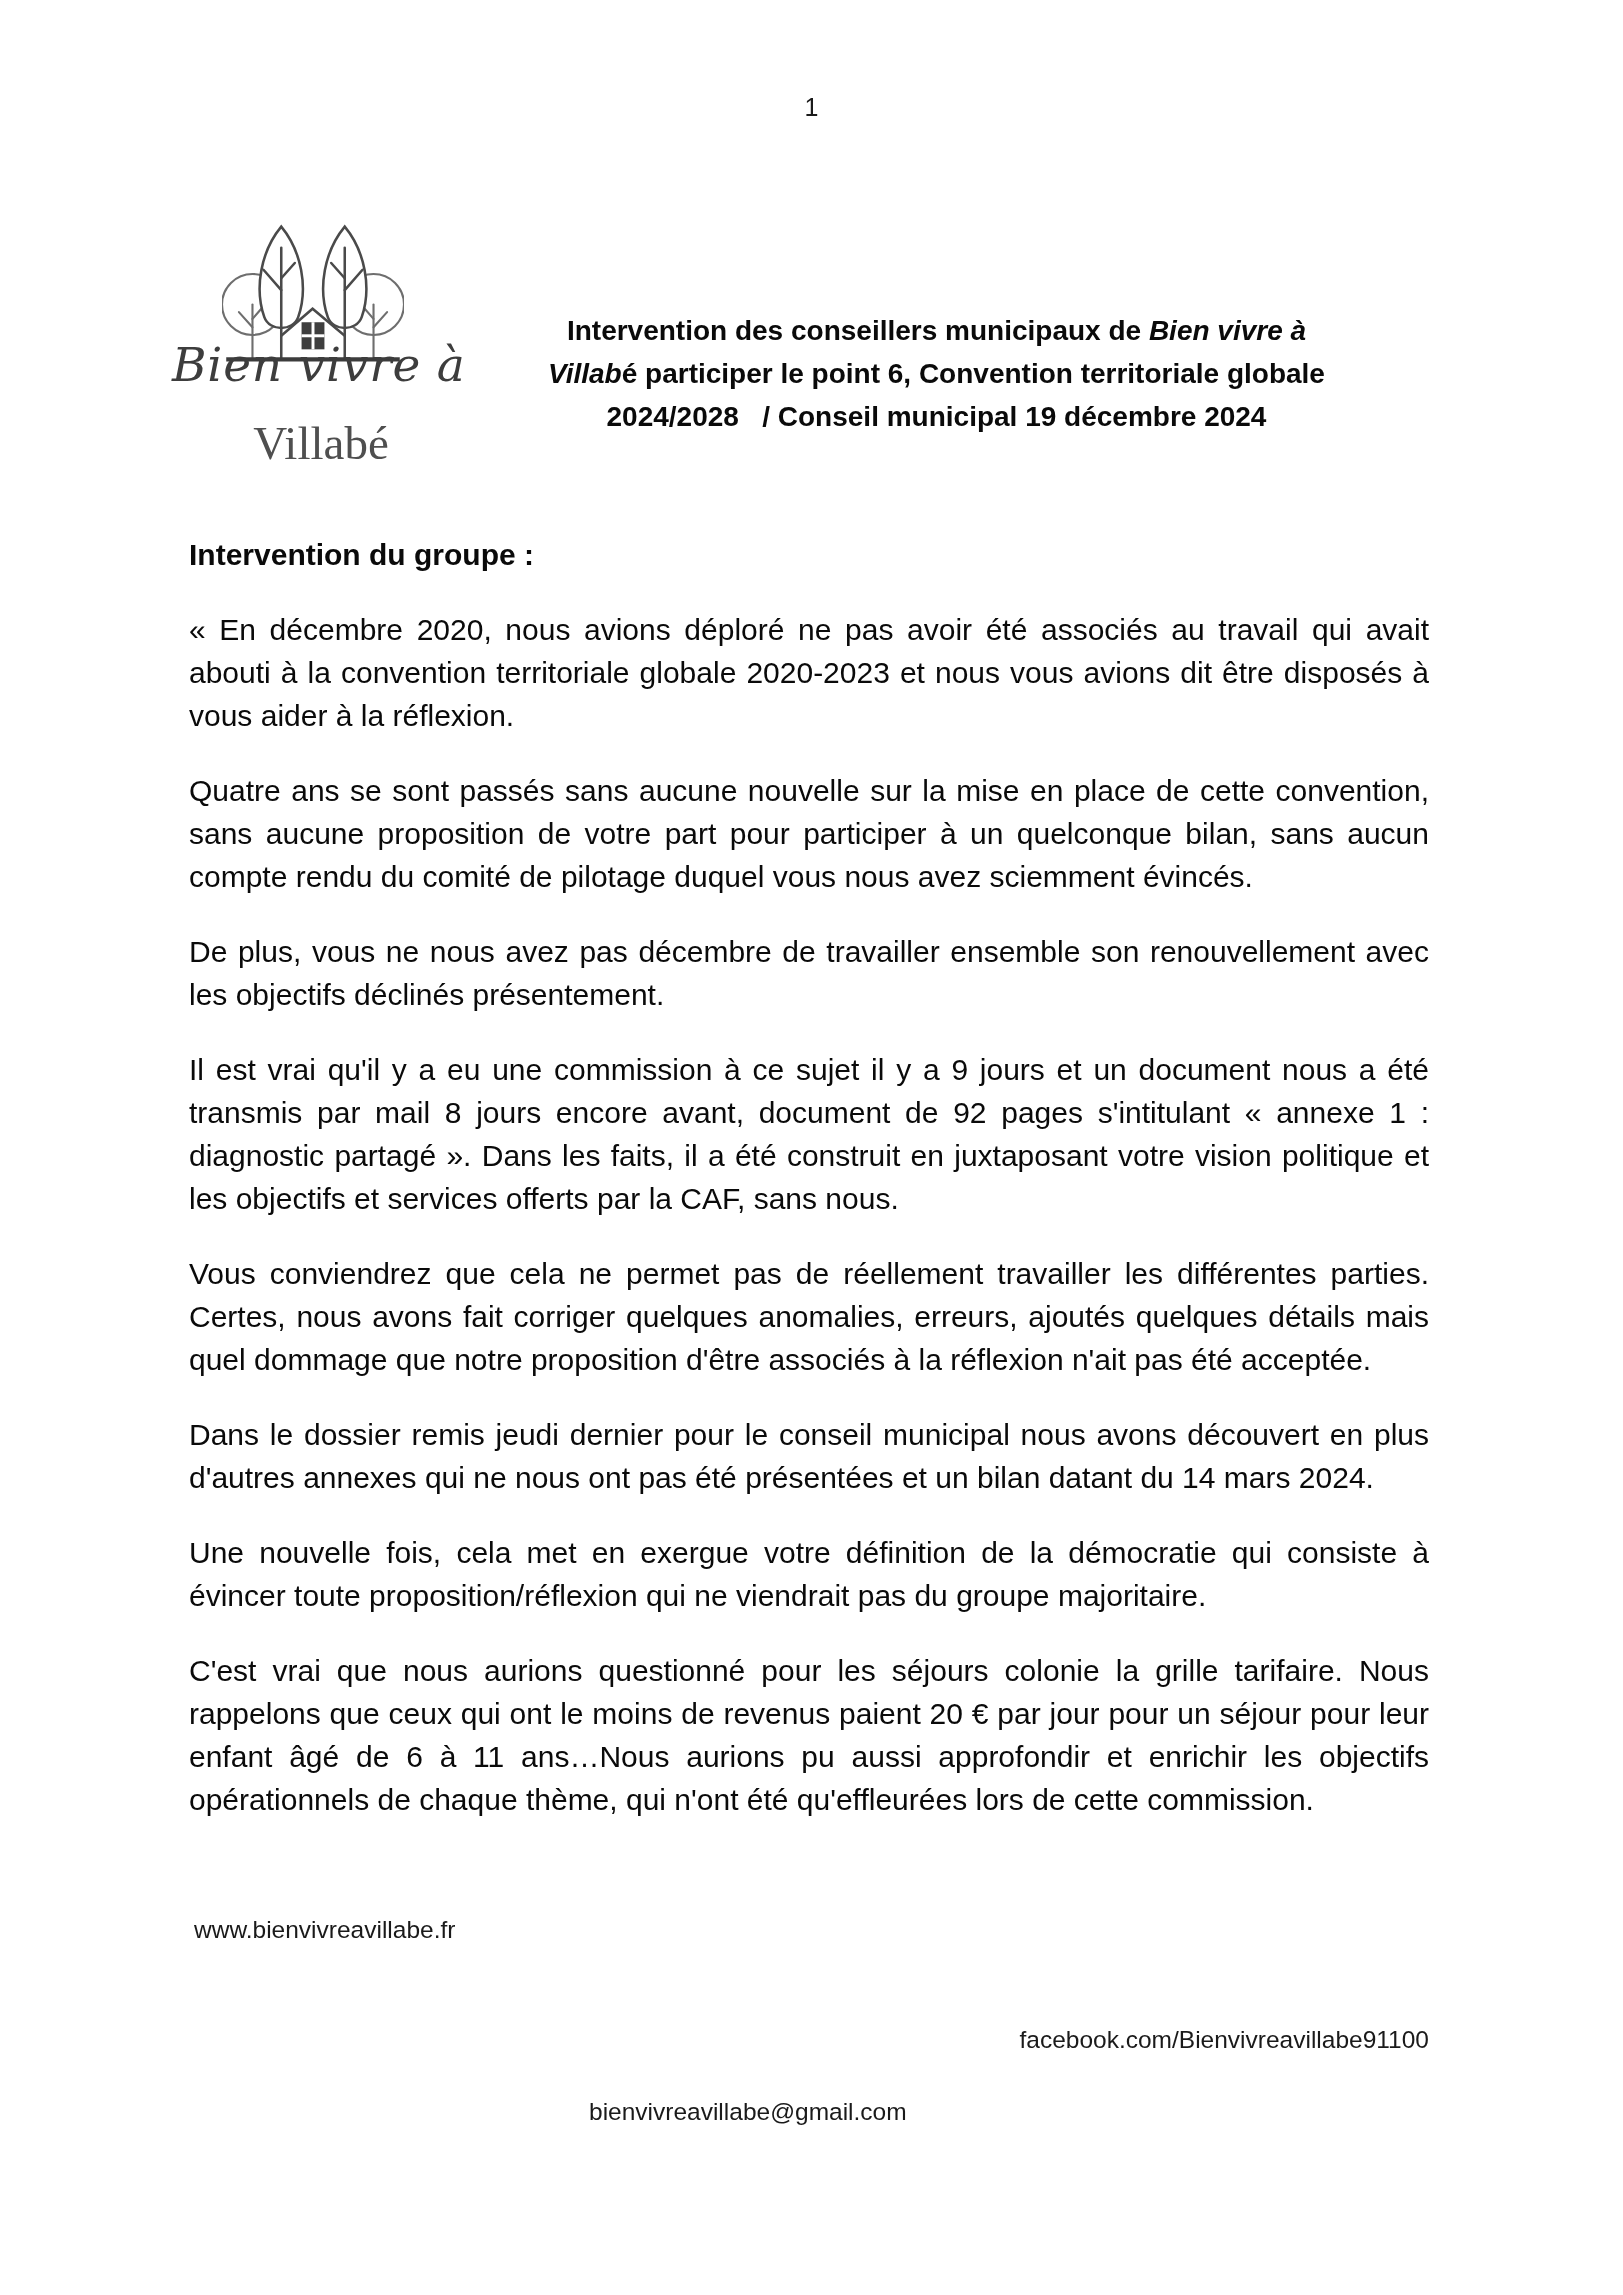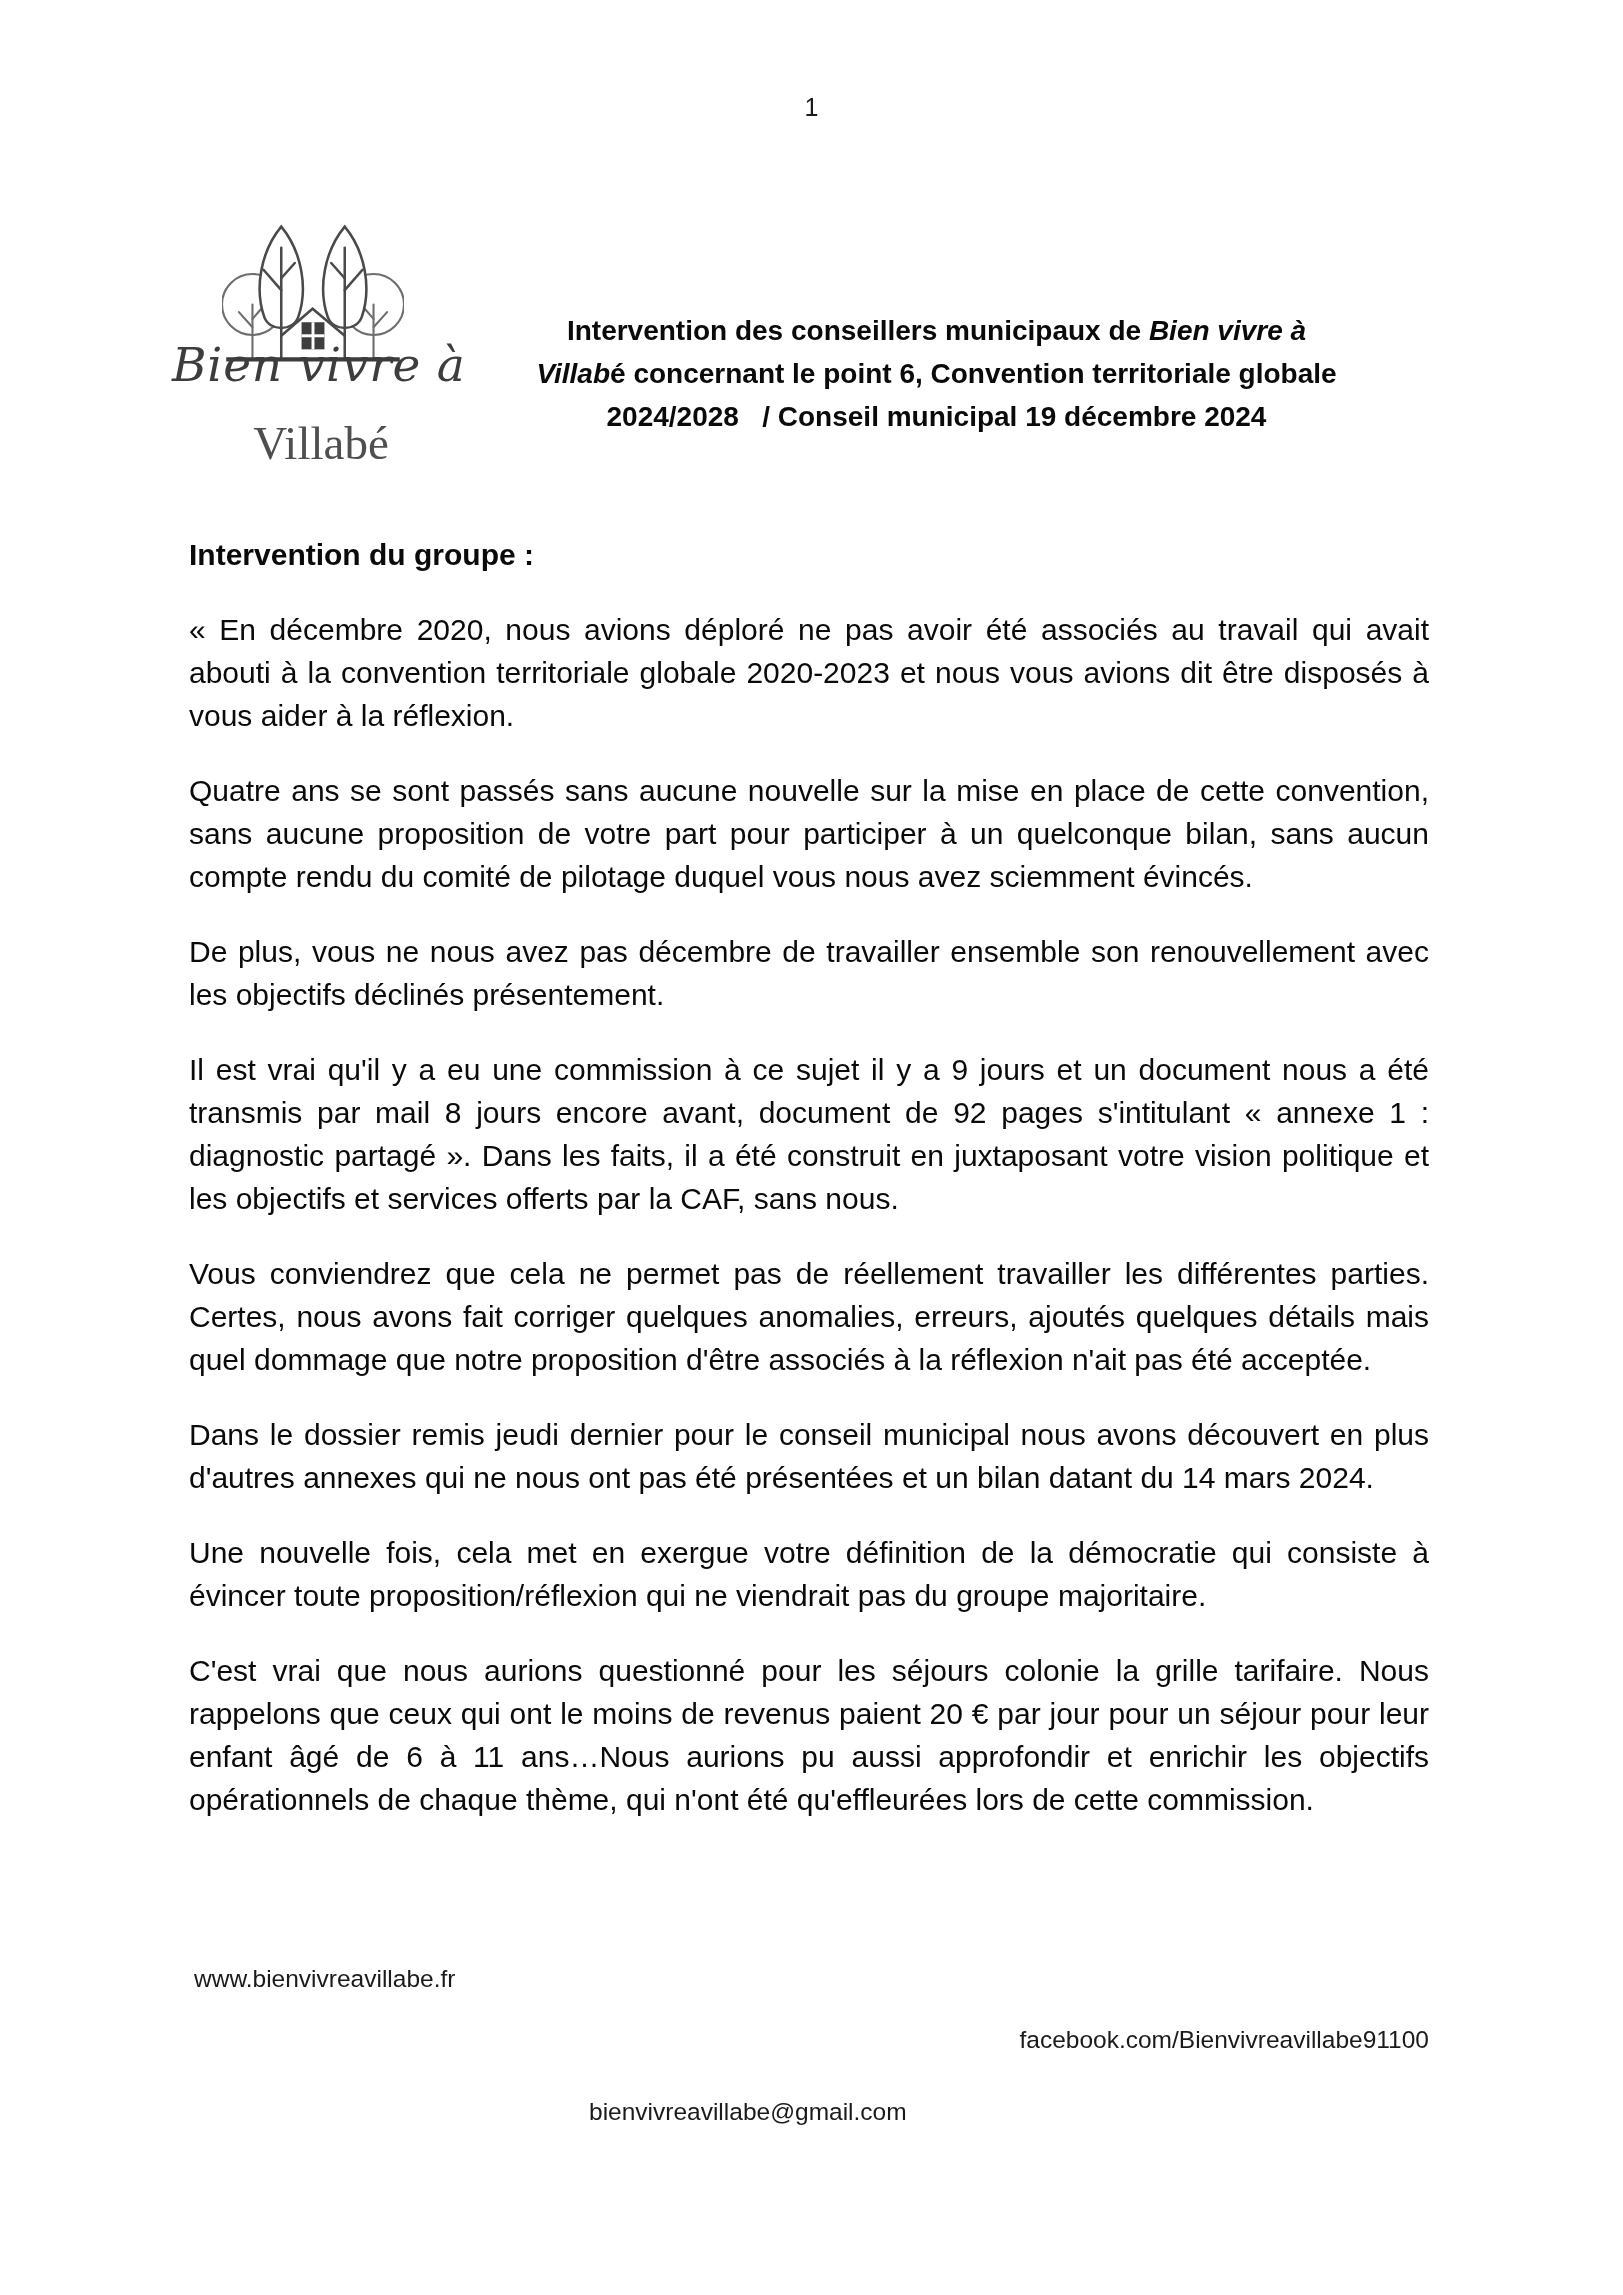--- a/index.html
+++ b/index.html
@@ -37,21 +37,21 @@
   .title-line{white-space:pre;}
   .title .it{font-style:italic;}
   
   .body{
     position:absolute;left:189px;top:533px;width:1240px;
     font-size:30px;line-height:43px;color:#0a0a0a;
   }
   .body .heading{margin:0 0 32px 0;font-weight:bold;font-size:30px;}
   .body p{margin:0 0 32px 0;text-align:justify;}
   
-  .footer-www{position:absolute;left:194px;top:1965px;font-size:24.5px;color:#1a1a1a;}
+  .footer-www{position:absolute;left:194px;top:1916px;font-size:24.5px;color:#1a1a1a;}
   .footer-fb{position:absolute;right:194px;top:2026px;font-size:24.5px;color:#1a1a1a;}
   .footer-email{position:absolute;left:577px;top:2098px;font-size:24.5px;color:#1a1a1a;margin-left:12px;}
   svg .stroke{fill:none;stroke:#4a4a4a;stroke-width:3;stroke-linecap:round;}
   svg .thin{fill:none;stroke:#6e6e6e;stroke-width:2.5;stroke-linecap:round;}
 </style>
 </head>
 <body>
 
 <div class="page">
 
@@ -82,21 +82,21 @@
     <line x1="107.5" y1="116" x2="107.5" y2="148" stroke="#ffffff" stroke-width="3.5"></line>
     <line x1="94" y1="132" x2="121" y2="132" stroke="#ffffff" stroke-width="3.5"></line>
 
     <line x1="5" y1="160" x2="210" y2="160" stroke="#3c3c3c" stroke-width="5"></line>
   </svg>
   <div class="logo-script">Bien vivre à</div>
   <div class="logo-name">Villabé</div>
 
   <div class="title">
     <div class="title-line"><span>Intervention des conseillers municipaux de </span><span class="it">Bien vivre à</span><span></span></div>
-    <div class="title-line"><span></span><span class="it">Villab</span><span>é concernant le point 6, Convention territoriale globale</span></div>
+    <div class="title-line"><span></span><span class="it">Villab</span><span>é participer le point 6, Convention territoriale globale</span></div>
     <div class="title-line"><span></span><span class="it"></span><span>2024/2028   / Conseil municipal 19 décembre 2024</span></div>
   </div>
 
   <div class="body">
     <div class="heading">Intervention du groupe :</div>
     <p>« En décembre 2020, nous avions déploré ne pas avoir été associés au travail qui avait abouti à la convention territoriale globale 2020-2023 et nous vous avions dit être disposés à vous aider à la réflexion.</p>
     <p>Quatre ans se sont passés sans aucune nouvelle sur la mise en place de cette convention, sans aucune proposition de votre part pour participer à un quelconque bilan, sans aucun compte rendu du comité de pilotage duquel vous nous avez sciemment évincés.</p>
     <p>De plus, vous ne nous avez pas décembre de travailler ensemble son renouvellement avec les objectifs déclinés présentement.</p>
     <p>Il est vrai qu'il y a eu une commission à ce sujet il y a 9 jours et un document nous a été transmis par mail 8 jours encore avant, document de 92 pages s'intitulant « annexe 1 : diagnostic partagé ». Dans les faits, il a été construit en juxtaposant votre vision politique et les objectifs et services offerts par la CAF, sans nous.</p>
     <p>Vous conviendrez que cela ne permet pas de réellement travailler les différentes parties. Certes, nous avons fait corriger quelques anomalies, erreurs, ajoutés quelques détails mais quel dommage que notre proposition d'être associés à la réflexion n'ait pas été acceptée.</p>

